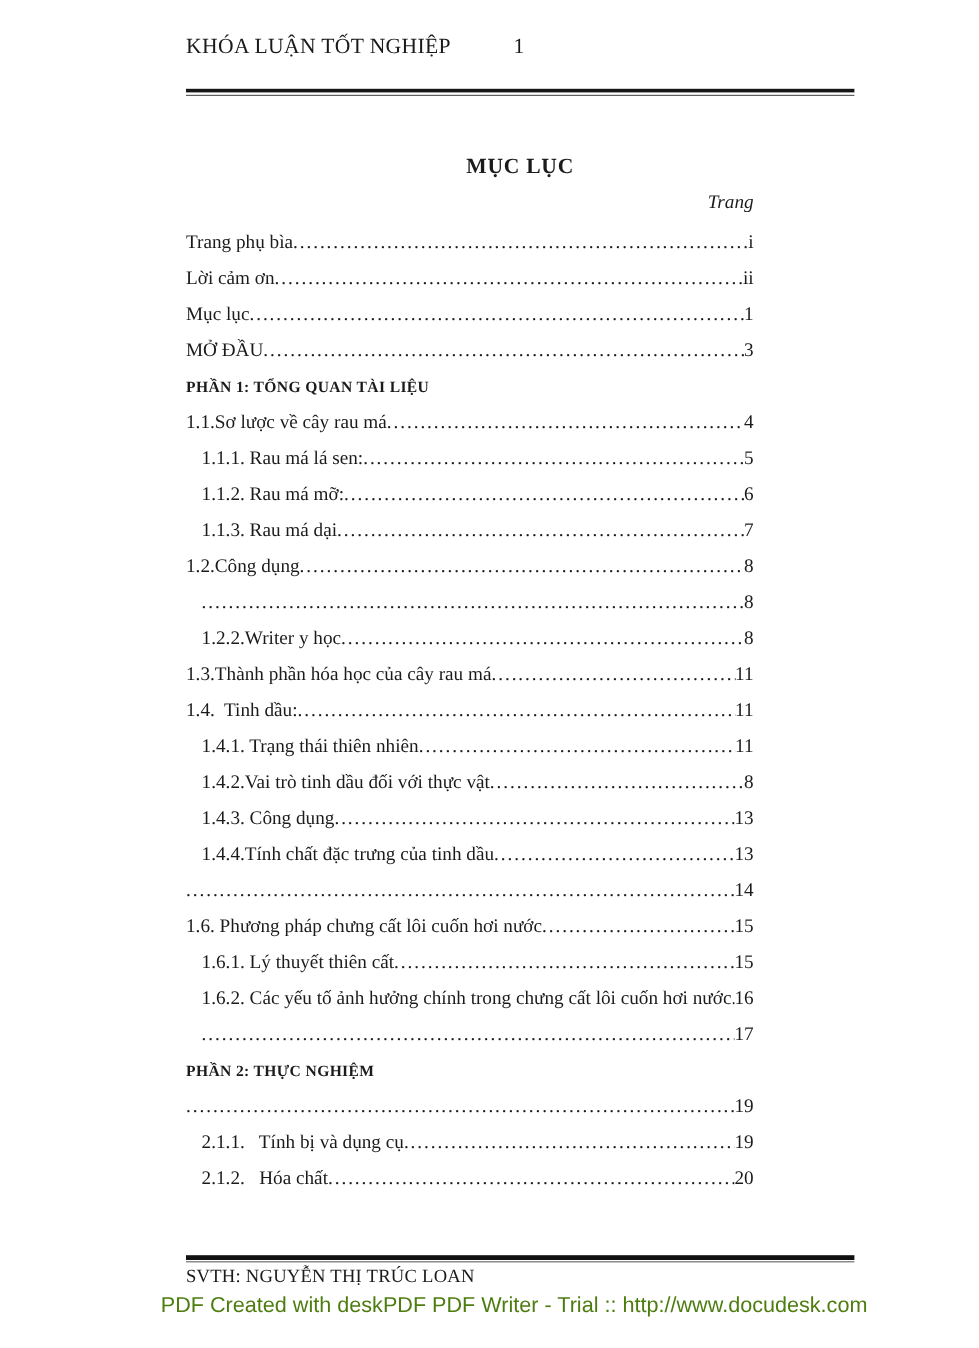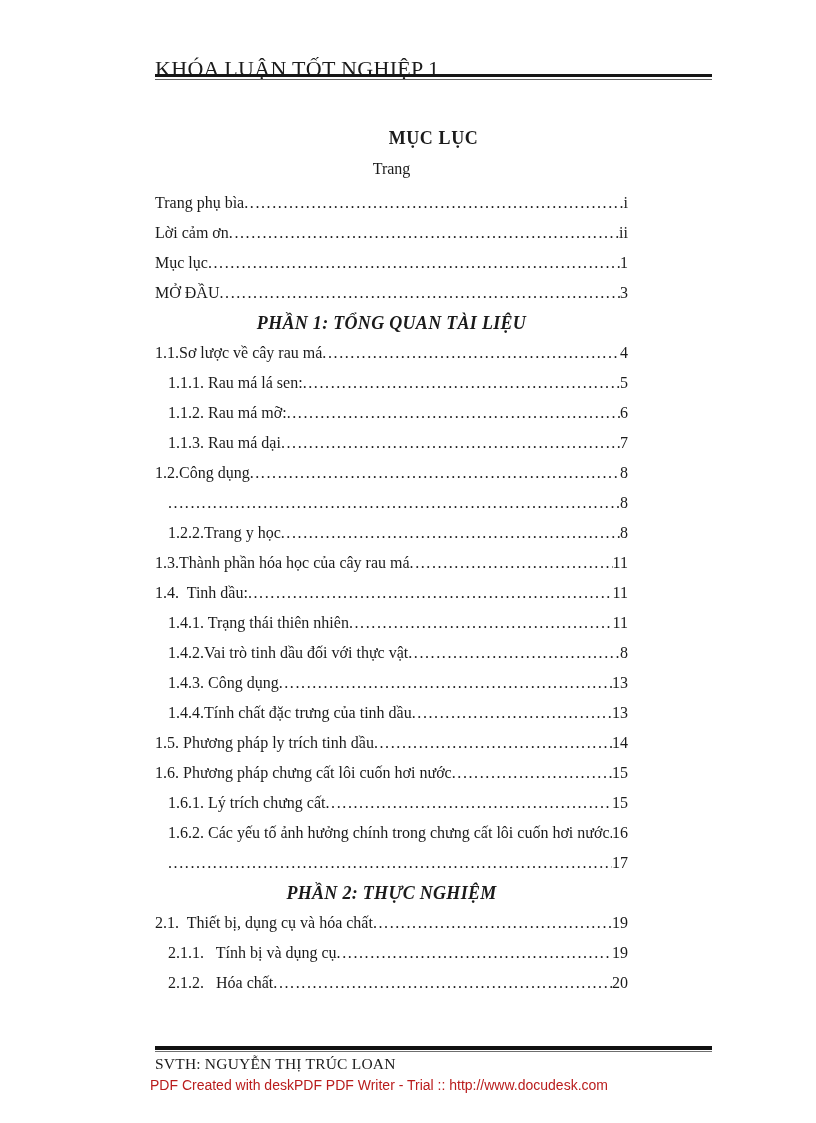--- a/index.html
+++ b/index.html
@@ -1,39 +1,39 @@
 <!DOCTYPE html>
 <html><head>
 <meta charset="utf-8">
 <style>
   html,body{margin:0;padding:0;}
   body{
     width:816px;height:1123px;background:#ffffff;position:relative;
     font-family:"Liberation Serif", serif;color:#1b1b1b;overflow:hidden;
   }
   .sheet{position:absolute;inset:0;}
-  .header-row{position:absolute;left:155px;top:56px;width:557px;font-size:22px;letter-spacing:.3px;}
+  .header-row{position:absolute;left:155px;top:28px;width:557px;font-size:18px;letter-spacing:.3px;}
   .hdr-num{position:absolute;left:273px;top:0;}
   .rule-top{position:absolute;left:155px;top:74px;width:557px;height:2px;
     border-top:3px solid #161616;border-bottom:1px solid #5f5f5f;}
   .doc-title{position:absolute;left:155px;top:128px;width:557px;text-align:center;
     font-size:18px;font-weight:bold;letter-spacing:.6px;}
-  .trang{position:absolute;left:155px;top:160px;width:473px;text-align:center;font-size:16px;}
+  .trang{position:absolute;left:155px;top:160px;width:473px;text-align:right;font-size:16px;font-style:italic;}
   #toc{position:absolute;left:155px;top:188px;width:473px;font-size:16px;}
   .toc-row{display:flex;align-items:flex-start;height:30px;line-height:30px;}
   .toc-row .lbl{white-space:pre;}
   .leader{flex:1;overflow:hidden;white-space:nowrap;letter-spacing:1.6px;}
   .pg{white-space:pre;}
   .lvl1{padding-left:13px;}
-  .toc-heading{height:30px;line-height:30px;text-align:center;font-weight:bold;font-size:18px;letter-spacing:.3px;font-style:italic;}
+  .toc-heading{height:30px;line-height:30px;text-align:left;font-weight:bold;font-size:13px;letter-spacing:.3px;}
   .rule-bottom{position:absolute;left:155px;top:1046px;width:557px;height:1px;
     border-top:4px solid #111111;border-bottom:1px solid #6f6f6f;}
   .svth{position:absolute;left:155px;top:1055px;width:557px;font-size:15.5px;letter-spacing:.2px;}
-  .watermark{position:absolute;left:150px;top:1077px;
-    font-family:"Liberation Sans", sans-serif;font-size:14px;color:#b91c1c;}
+  .watermark{position:absolute;left:134px;top:1077px;
+    font-family:"Liberation Sans", sans-serif;font-size:18px;color:#4d7c0f;}
 </style>
 </head>
 <body>
 
 <div class="sheet">
 
   <div class="header-row">
     <span>KHÓA LUẬN TỐT NGHIỆP</span>
     <span class="hdr-num">1</span>
   </div>
@@ -88,21 +88,21 @@
       <div class="toc-row">
         <span class="lbl">1.2.Công dụng</span>
         <span class="leader">....................................................................................................................................................................................</span>
         <span class="pg">8</span>
       </div>
       <div class="toc-row lvl1">
         <span class="leader">....................................................................................................................................................................................</span>
         <span class="pg">8</span>
       </div>
       <div class="toc-row lvl1">
-        <span class="lbl">1.2.2.Trang y học</span>
+        <span class="lbl">1.2.2.Writer y học</span>
         <span class="leader">....................................................................................................................................................................................</span>
         <span class="pg">8</span>
       </div>
       <div class="toc-row">
         <span class="lbl">1.3.Thành phần hóa học của cây rau má</span>
         <span class="leader">....................................................................................................................................................................................</span>
         <span class="pg">11</span>
       </div>
       <div class="toc-row">
         <span class="lbl">1.4.  Tinh dầu:</span>
@@ -123,46 +123,44 @@
         <span class="lbl">1.4.3. Công dụng</span>
         <span class="leader">....................................................................................................................................................................................</span>
         <span class="pg">13</span>
       </div>
       <div class="toc-row lvl1">
         <span class="lbl">1.4.4.Tính chất đặc trưng của tinh dầu</span>
         <span class="leader">....................................................................................................................................................................................</span>
         <span class="pg">13</span>
       </div>
       <div class="toc-row">
-        <span class="lbl">1.5. Phương pháp ly trích tinh dầu</span>
         <span class="leader">....................................................................................................................................................................................</span>
         <span class="pg">14</span>
       </div>
       <div class="toc-row">
         <span class="lbl">1.6. Phương pháp chưng cất lôi cuốn hơi nước</span>
         <span class="leader">....................................................................................................................................................................................</span>
         <span class="pg">15</span>
       </div>
       <div class="toc-row lvl1">
-        <span class="lbl">1.6.1. Lý trích chưng cất</span>
+        <span class="lbl">1.6.1. Lý thuyết thiên cất</span>
         <span class="leader">....................................................................................................................................................................................</span>
         <span class="pg">15</span>
       </div>
       <div class="toc-row lvl1">
         <span class="lbl">1.6.2. Các yếu tố ảnh hưởng chính trong chưng cất lôi cuốn hơi nước</span>
         <span class="leader">....................................................................................................................................................................................</span>
         <span class="pg">16</span>
       </div>
       <div class="toc-row lvl1">
         <span class="leader">....................................................................................................................................................................................</span>
         <span class="pg">17</span>
       </div>
       <div class="toc-heading">PHẦN 2: THỰC NGHIỆM</div>
       <div class="toc-row">
-        <span class="lbl">2.1.  Thiết bị, dụng cụ và hóa chất</span>
         <span class="leader">....................................................................................................................................................................................</span>
         <span class="pg">19</span>
       </div>
       <div class="toc-row lvl1">
         <span class="lbl">2.1.1.   Tính bị và dụng cụ</span>
         <span class="leader">....................................................................................................................................................................................</span>
         <span class="pg">19</span>
       </div>
       <div class="toc-row lvl1">
         <span class="lbl">2.1.2.   Hóa chất</span>

